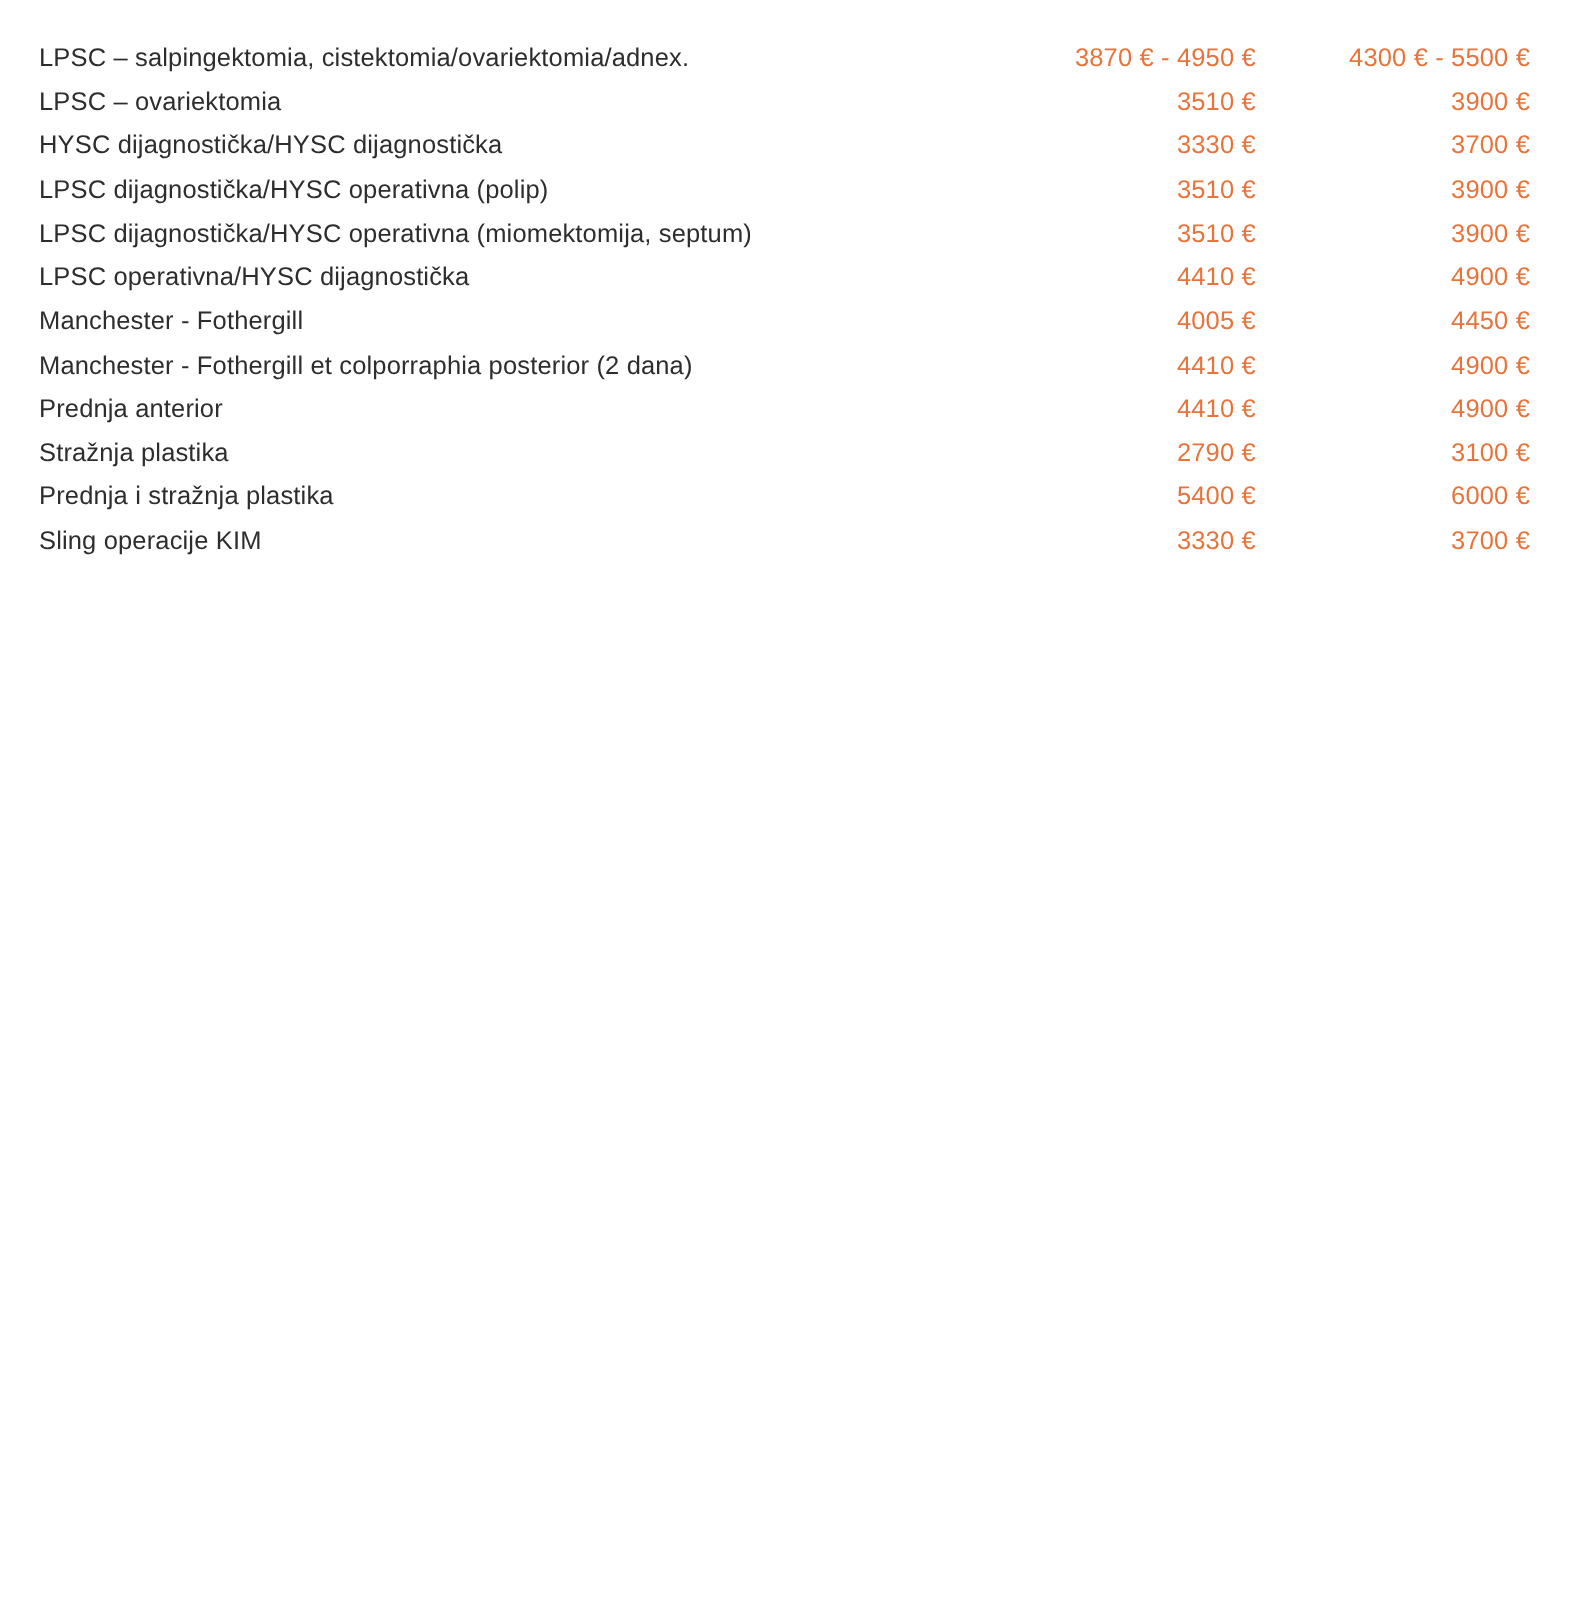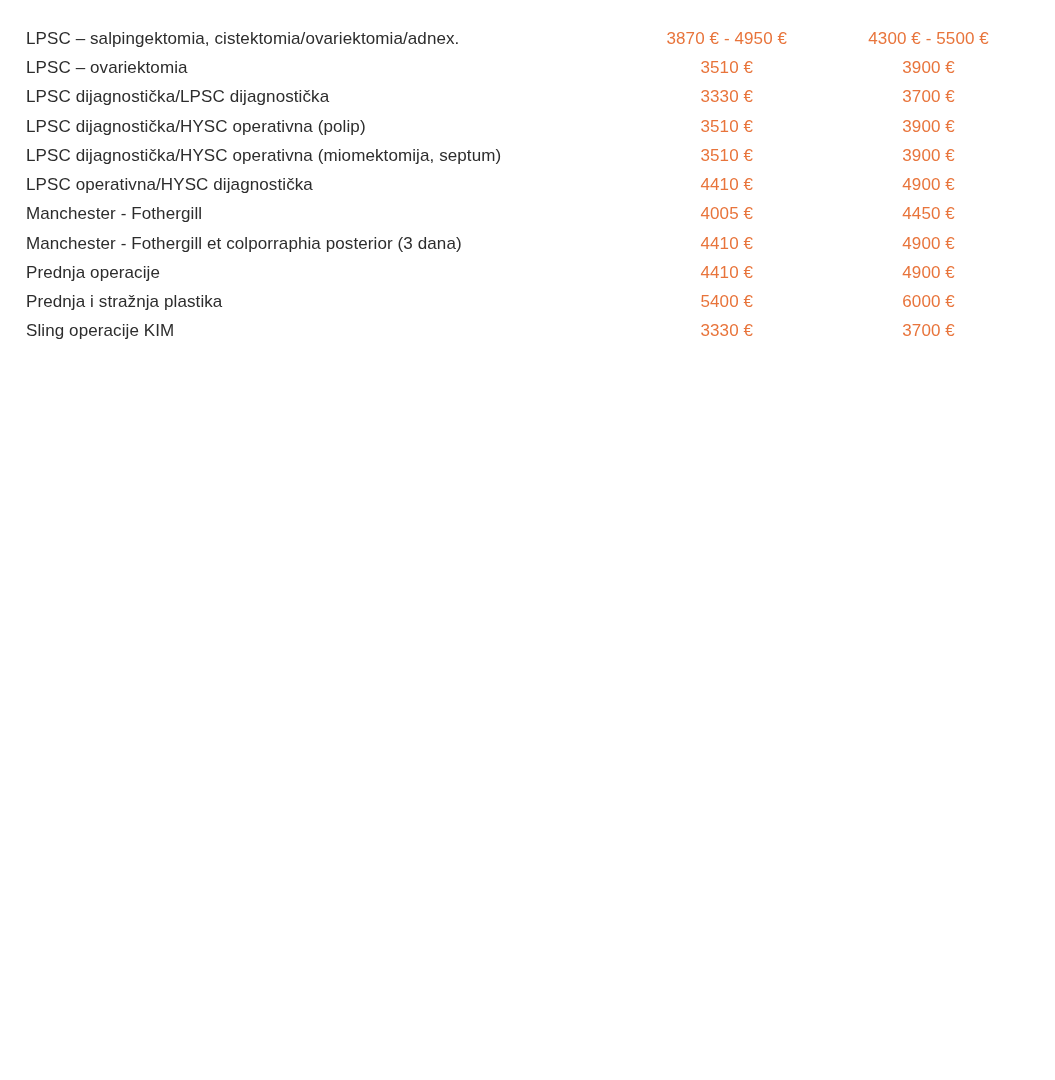--- a/index.html
+++ b/index.html
@@ -37,21 +37,21 @@
     padding-right: 30px;
   }
   .name-text {
     font-size: 17px;
     line-height: 1.72;
     color: #2d2d2d;
     font-weight: 400;
     letter-spacing: 0.1px;
   }
   .price-cell {
-    text-align: center;
+    text-align: right;
     padding-right: 27px;
   }
   .price-cell.second {
     padding-right: 35px;
   }
   .price-text {
     font-size: 17px;
     line-height: 1.72;
     color: #e8743b;
     font-weight: 400;
@@ -88,21 +88,21 @@
       </td>
       <td class="row-cell price-cell">
         <div class="price-text">3510 €</div>
       </td>
       <td class="row-cell price-cell second">
         <div class="price-text">3900 €</div>
       </td>
     </tr>
     <tr class="row">
       <td class="row-cell name-cell">
-        <div class="name-text">LPSC dijagnostička/LPSC dijagnostička</div>
+        <div class="name-text">HYSC dijagnostička/HYSC dijagnostička</div>
       </td>
       <td class="row-cell price-cell">
         <div class="price-text">3330 €</div>
       </td>
       <td class="row-cell price-cell second">
         <div class="price-text">3700 €</div>
       </td>
     </tr>
     <tr class="row">
       <td class="row-cell name-cell">
@@ -143,38 +143,49 @@
       </td>
       <td class="row-cell price-cell">
         <div class="price-text">4005 €</div>
       </td>
       <td class="row-cell price-cell second">
         <div class="price-text">4450 €</div>
       </td>
     </tr>
     <tr class="row">
       <td class="row-cell name-cell">
-        <div class="name-text">Manchester - Fothergill et colporraphia posterior (3 dana)</div>
+        <div class="name-text">Manchester - Fothergill et colporraphia posterior (2 dana)</div>
       </td>
       <td class="row-cell price-cell">
         <div class="price-text">4410 €</div>
       </td>
       <td class="row-cell price-cell second">
         <div class="price-text">4900 €</div>
       </td>
     </tr>
     <tr class="row">
       <td class="row-cell name-cell">
-        <div class="name-text">Prednja operacije</div>
+        <div class="name-text">Prednja anterior</div>
       </td>
       <td class="row-cell price-cell">
         <div class="price-text">4410 €</div>
       </td>
       <td class="row-cell price-cell second">
         <div class="price-text">4900 €</div>
+      </td>
+    </tr>
+    <tr class="row">
+      <td class="row-cell name-cell">
+        <div class="name-text">Stražnja plastika</div>
+      </td>
+      <td class="row-cell price-cell">
+        <div class="price-text">2790 €</div>
+      </td>
+      <td class="row-cell price-cell second">
+        <div class="price-text">3100 €</div>
       </td>
     </tr>
     <tr class="row">
       <td class="row-cell name-cell">
         <div class="name-text">Prednja i stražnja plastika</div>
       </td>
       <td class="row-cell price-cell">
         <div class="price-text">5400 €</div>
       </td>
       <td class="row-cell price-cell second">

